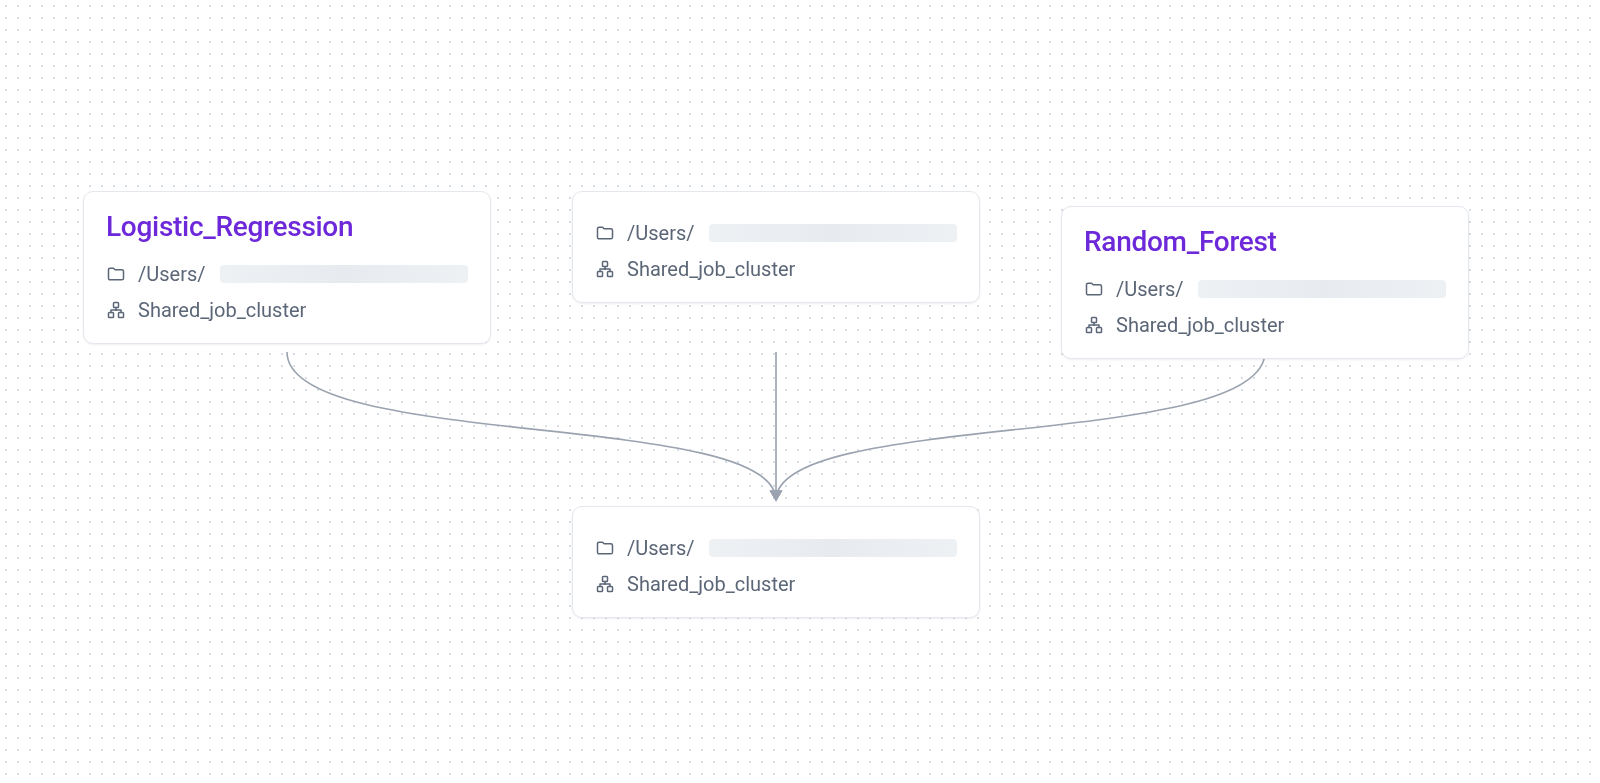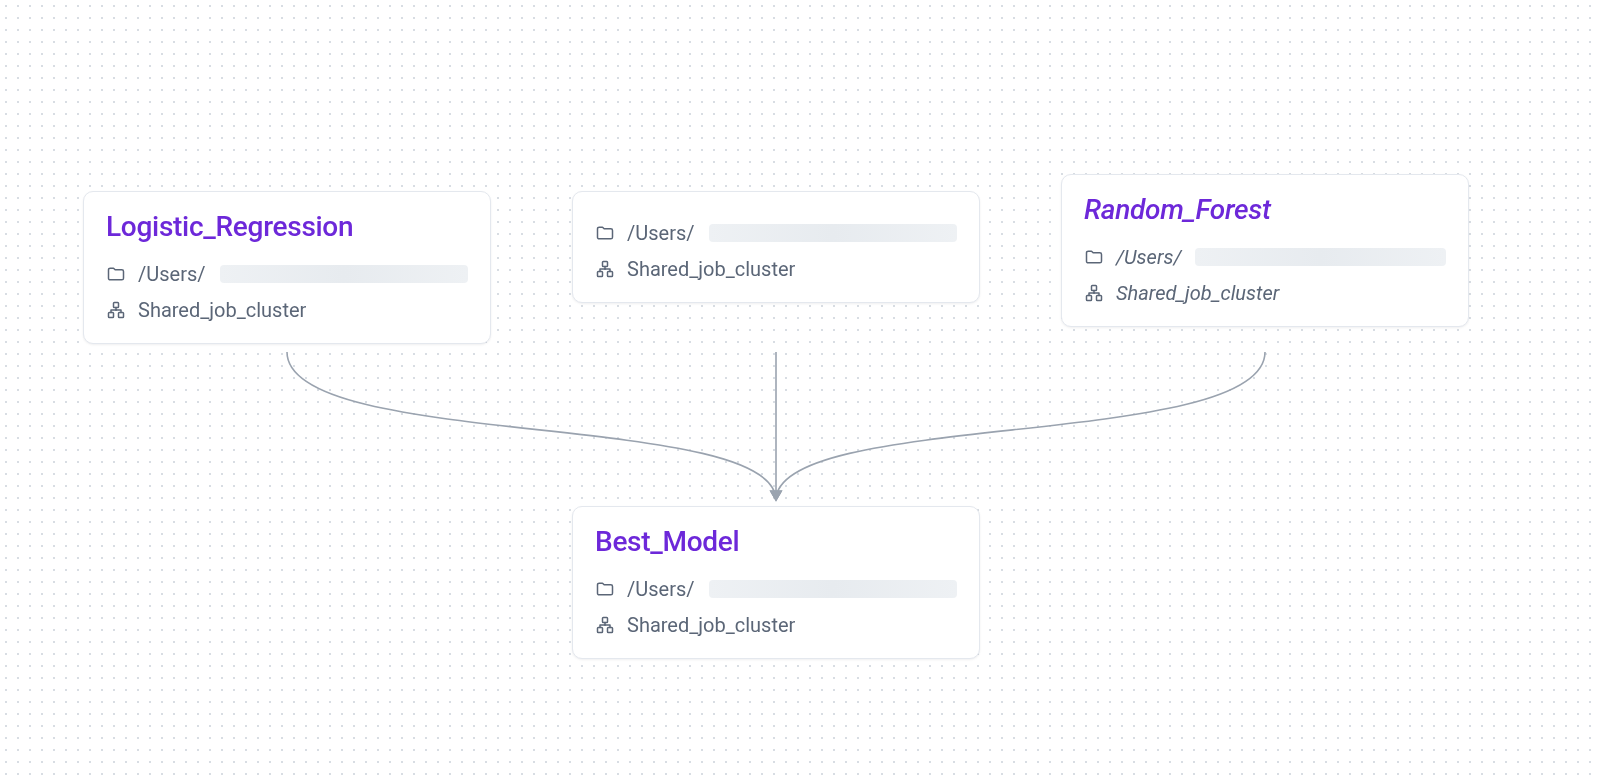--- a/index.html
+++ b/index.html
@@ -58,21 +58,21 @@
     height: 18px;
     width: 270px;
     background: linear-gradient(90deg, #eef1f4 0%, #e7ebef 50%, #eef1f4 100%);
     border-radius: 4px;
     vertical-align: middle;
     margin-left: 2px;
   }
   
   #node-lr { left: 83px;  top: 191px; }
   #node-dt { left: 572px; top: 191px; }
-  #node-rf { left: 1061px; top: 174px; font-style: italic; }
+  #node-rf { left: 1061px; top: 206px; }
   #node-bm { left: 572px; top: 506px; }
 </style>
 </head>
 <body>
 
 <div class="canvas">
 
   <svg class="edges">
     <defs>
       <marker id="arrowhead" markerWidth="10" markerHeight="10" refX="7" refY="5" orient="auto">
@@ -158,21 +158,20 @@
             <path d="M12 9v3"></path>
             <path d="M12 12H6v3"></path>
             <path d="M12 12h6v3"></path>
           </svg>
       </span>
       <span>Shared_job_cluster</span>
     </div>
   </div>
 
   <div id="node-bm" class="node">
-    <div class="node-title">Best_Model</div>
     <div class="node-row">
       <span class="icon">
         <svg width="20" height="20" viewBox="0 0 24 24" fill="none" stroke="currentColor" stroke-width="1.8" stroke-linecap="round" stroke-linejoin="round">
             <path d="M3 7a2 2 0 0 1 2-2h4l2 2h8a2 2 0 0 1 2 2v8a2 2 0 0 1-2 2H5a2 2 0 0 1-2-2V7Z"></path>
           </svg>
       </span>
       <span class="path-text">/Users/</span>
       <span class="redacted"></span>
     </div>
     <div class="node-row">

